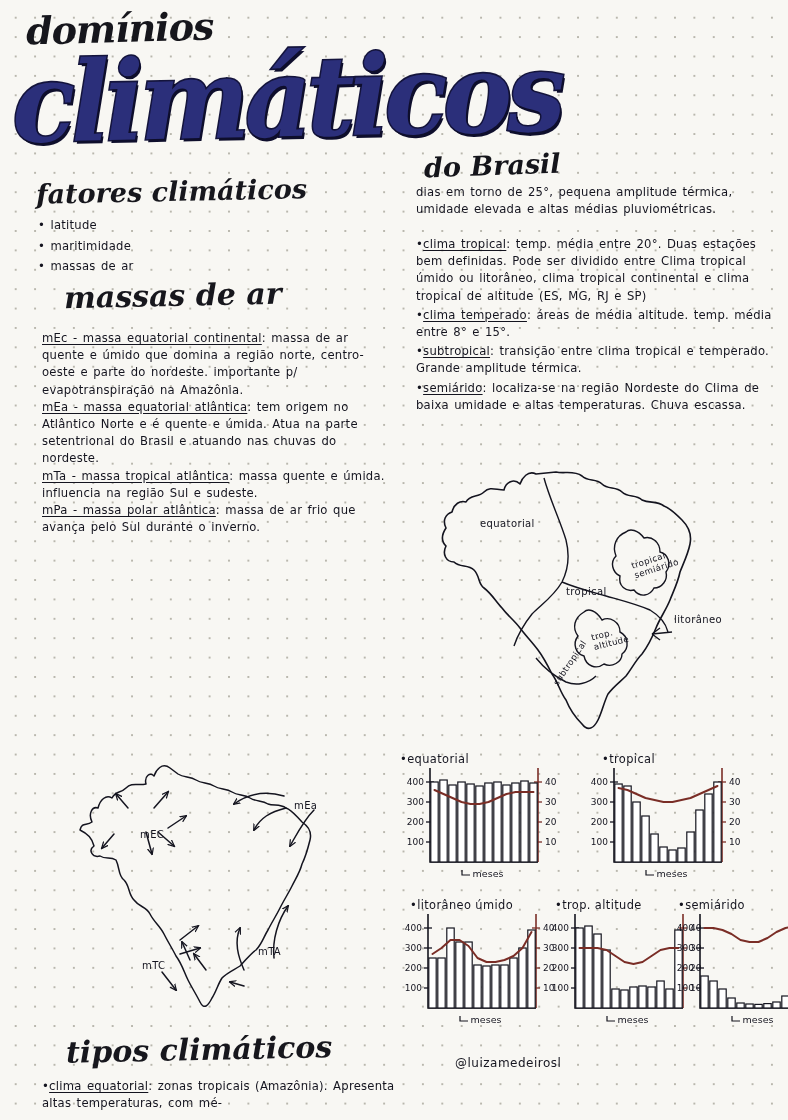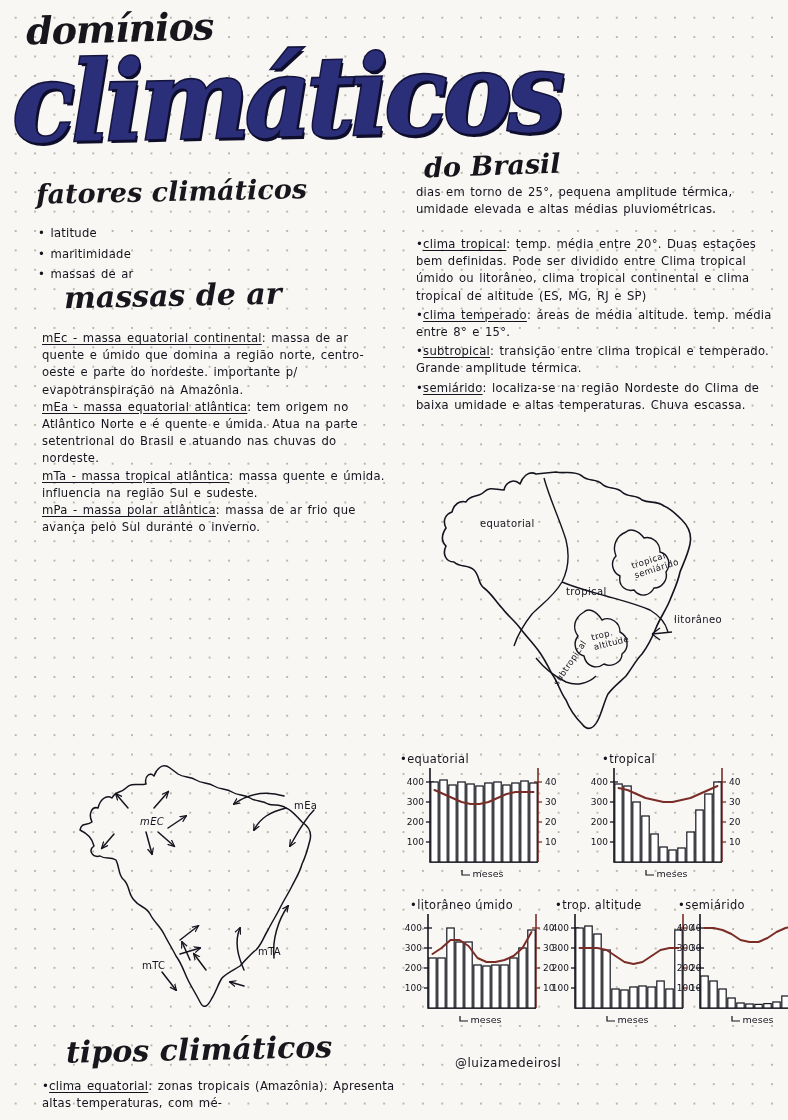--- a/index.html
+++ b/index.html
@@ -109,21 +109,21 @@
 <div id="page">
 
   <div class="hdr-dominios">domínios</div>
   <div class="hdr-climaticos">climáticos</div>
   <div class="hdr-dobrasil">do Brasil</div>
 
   <div class="col-left">
 
     <div class="sub-head" style="position:absolute;left:8px;top:176px;">fatores climáticos</div>
 
-    <div class="bullets hw" style="position:absolute;left:10px;top:220px;width:350px;line-height:18px;">
+    <div class="bullets hw" style="position:absolute;left:10px;top:212px;width:350px;line-height:18px;">
       <div class="bcol">
         <ul class="blist">
           <li>latitude</li>
           <li>maritimidade</li>
           <li>massas de ar</li>
         </ul>
       </div>
     </div>
 
     <div class="sub-head big" style="position:absolute;left:36px;top:278px;">massas de ar</div>
@@ -178,21 +178,21 @@
           <path d="M122 180 L140 166" marker-end="url(#ah)"></path>
           <path d="M122 194 L142 188" marker-end="url(#ah)"></path>
           <path d="M104 212 L118 230" marker-end="url(#ah)"></path>
         </g>
         <defs>
           <marker id="ah" viewBox="0 0 10 10" refX="8" refY="5" markerWidth="5" markerHeight="5" orient="auto">
             <path d="M0 1 L9 5 L0 9" fill="none" stroke="#14141f" stroke-width="1.6"></path>
           </marker>
         </defs>
       </svg>
-      <span class="map-lbl" style="left:82px;top:56px;font-style:italic;">mEC</span>
+      <span class="map-lbl" style="left:82px;top:69px;">mEC</span>
       <span class="map-lbl" style="left:236px;top:40px;">mEa</span>
       <span class="map-lbl" style="left:84px;top:200px;">mTC</span>
       <span class="map-lbl" style="left:200px;top:186px;">mTA</span>
     </div>
 
     <div class="sub-head big" style="position:absolute;left:38px;top:1032px;">tipos climáticos</div>
 
     <div class="hw" style="position:absolute;left:14px;top:1078px;width:354px;">
       <p>
         <span>•</span><span class="term">clima equatorial</span><span>: zonas tropicais (Amazônia). Apresenta altas temperaturas, com mé-</span>

